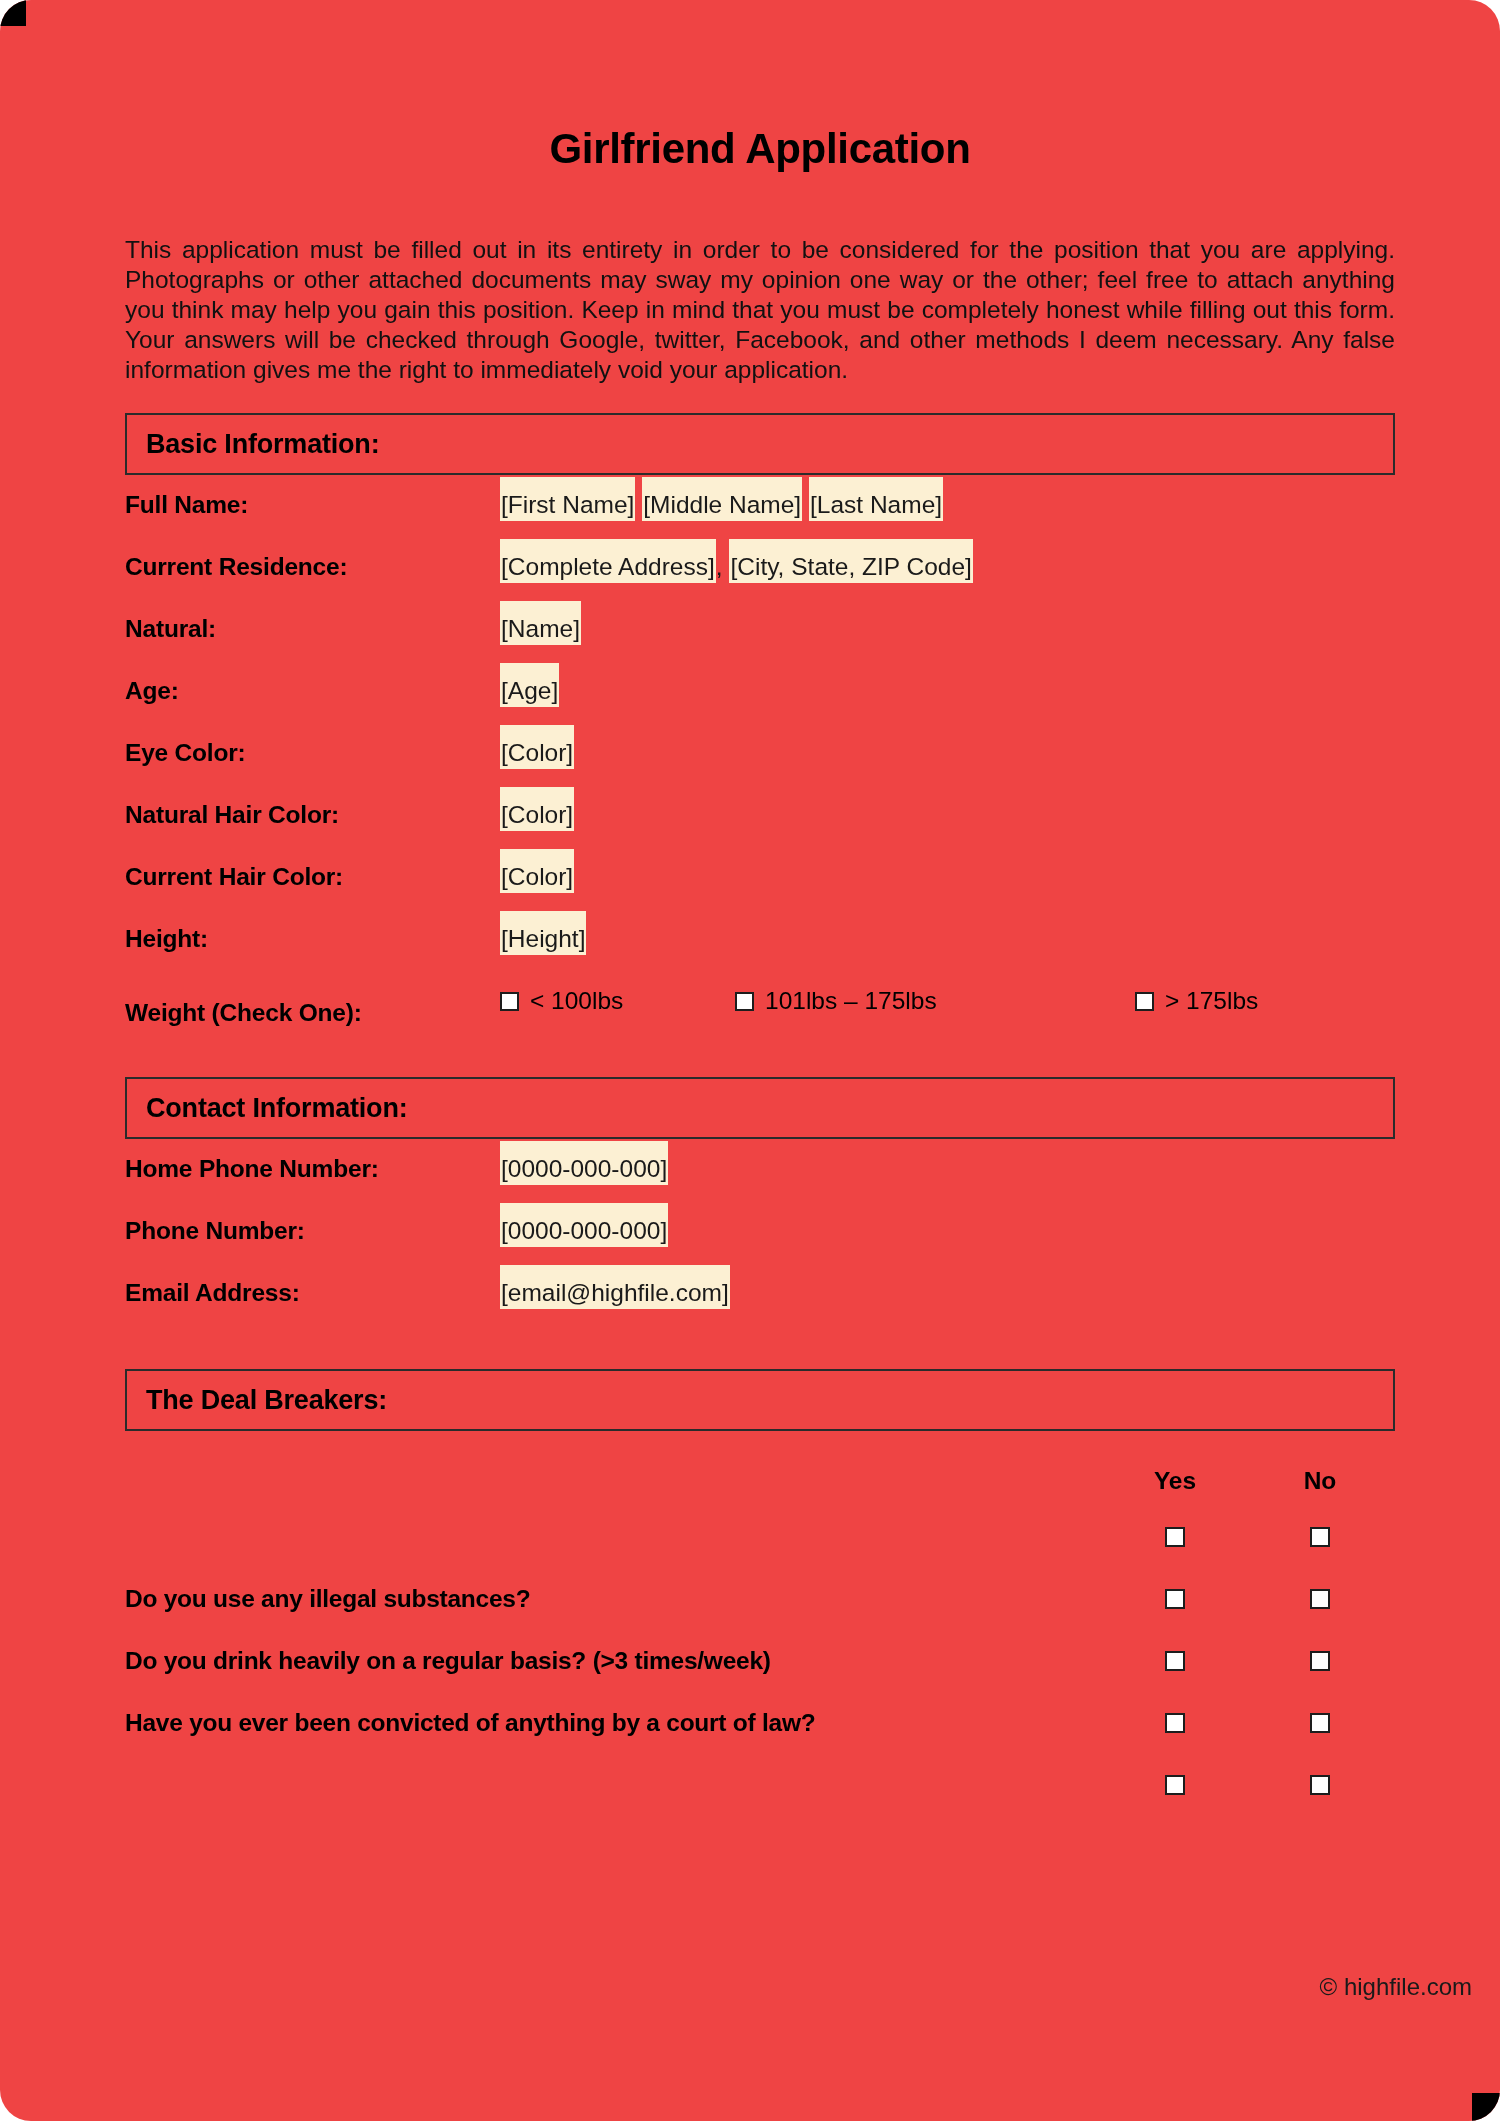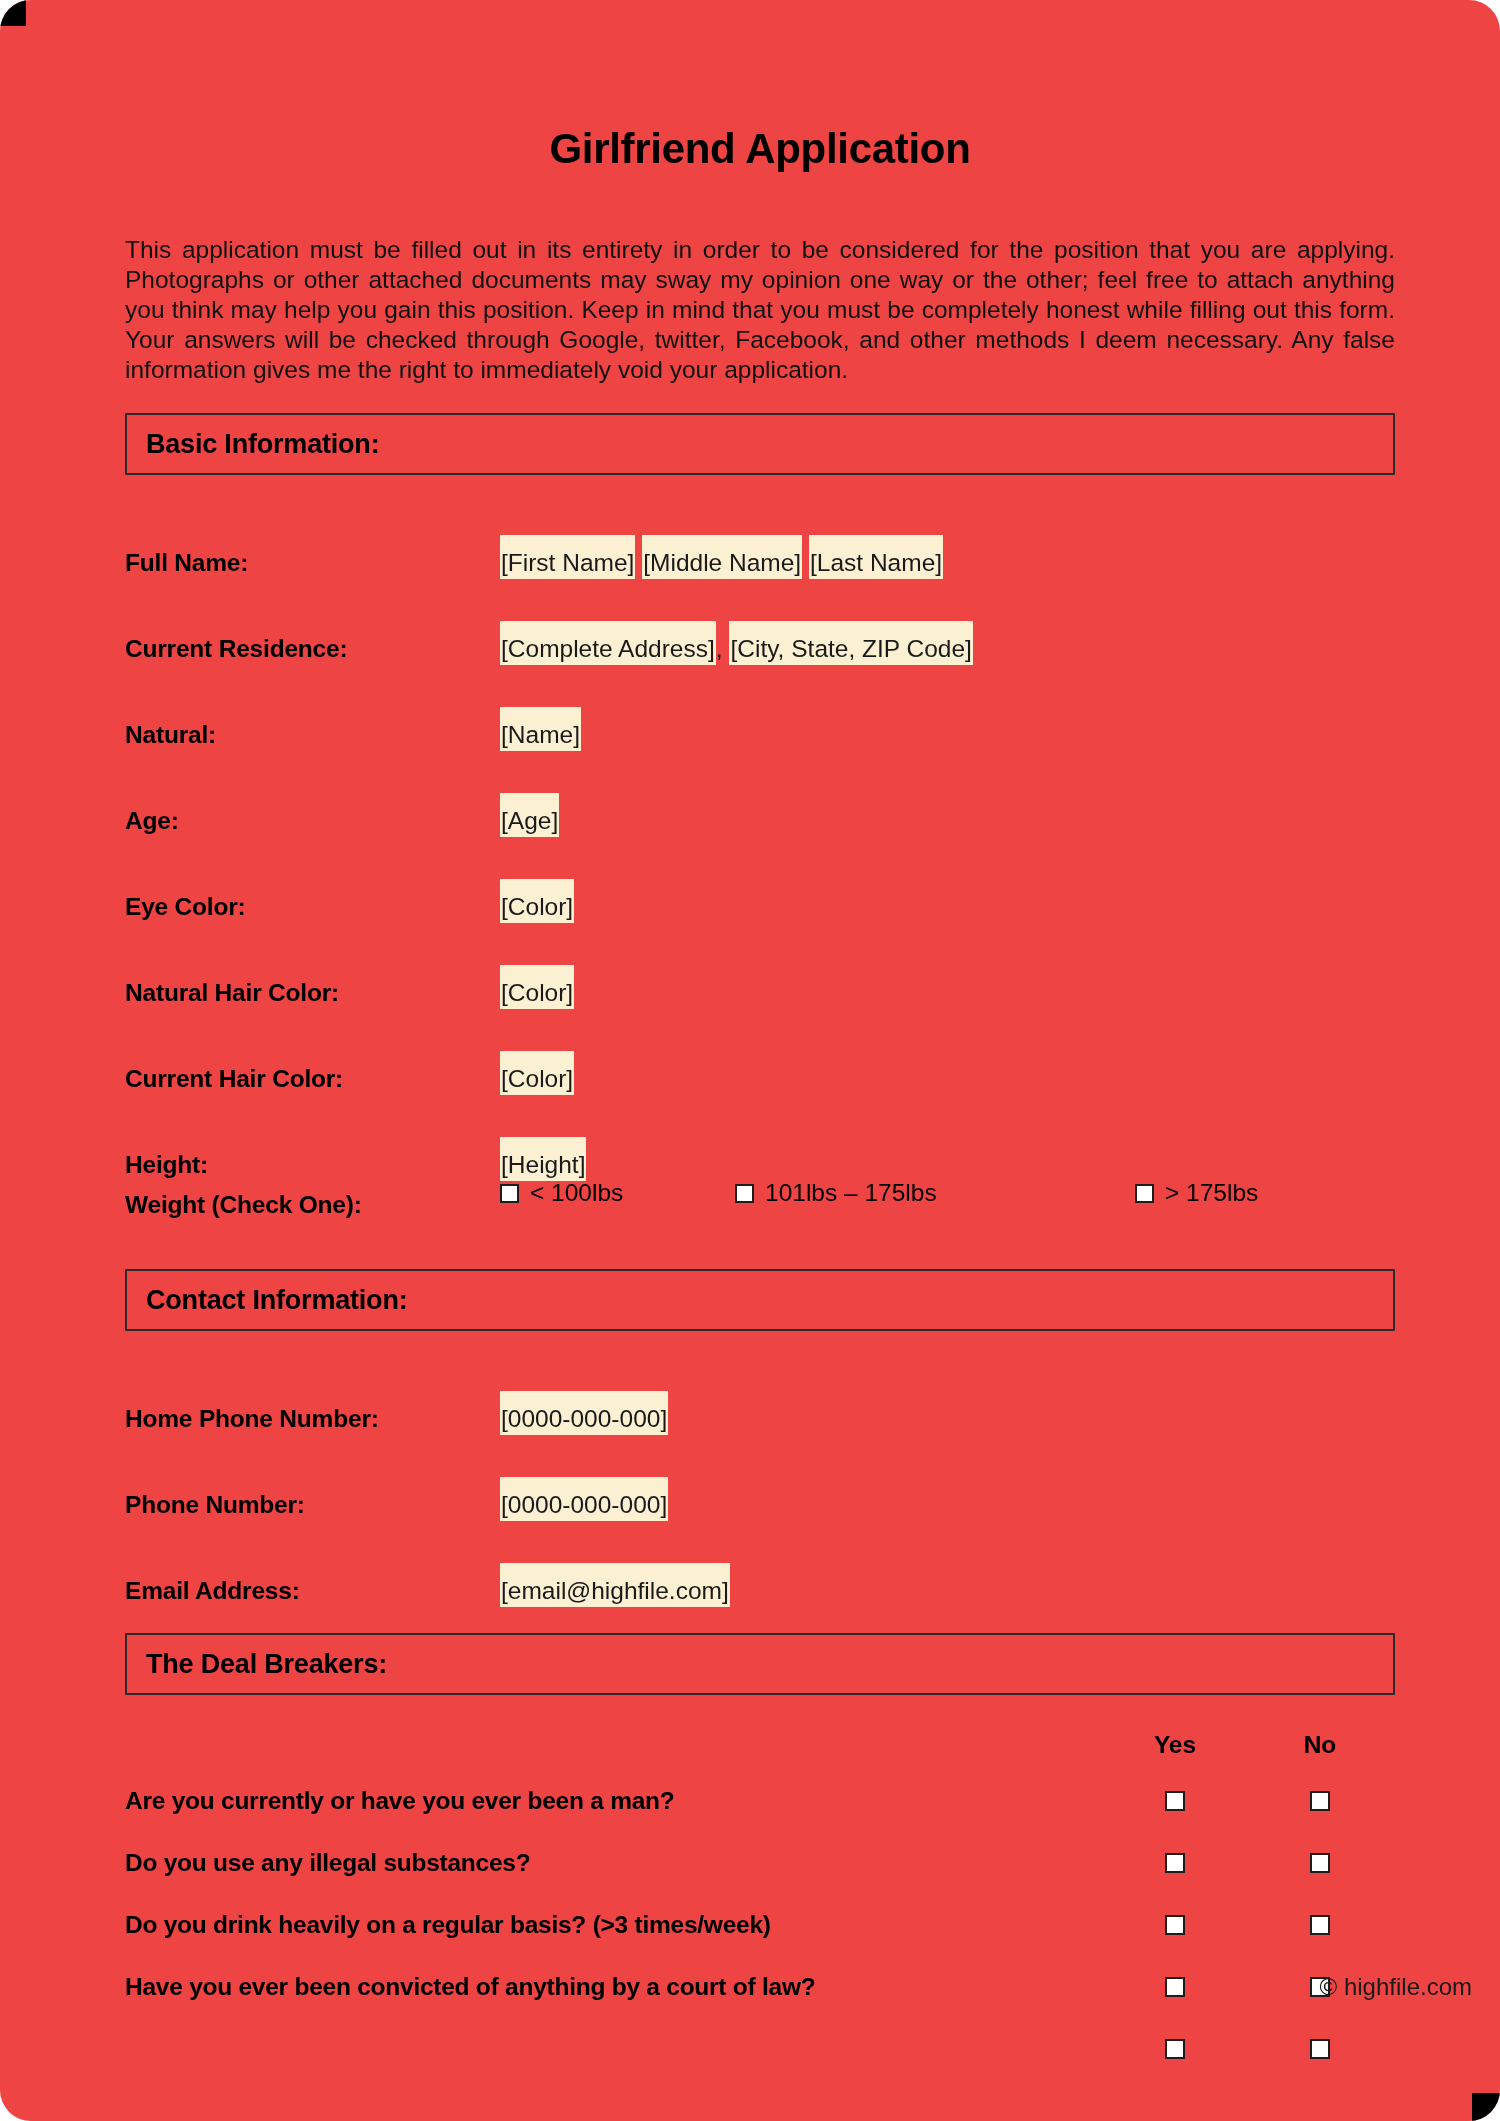--- a/index.html
+++ b/index.html
@@ -69,23 +69,22 @@
     font-weight: bold;
     letter-spacing: -0.2px;
   }
 
   
   .fields {
     padding-top: 16px;
   }
   .field-row {
     display: flex;
-    align-items: flex-end;
+    align-items: flex-start;
     height: 62px;
-    margin-top: 24px;
   }
   .field-label {
     width: 375px;
     flex: 0 0 375px;
     font-size: 24.5px;
     font-weight: bold;
     letter-spacing: -0.2px;
   }
   .field-value {
     font-size: 24.5px;
@@ -276,21 +275,20 @@
 
     <div class="section-box">
       <span class="section-box-title">The Deal Breakers:</span>
     </div>
     <div class="db-head">
       <div class="db-col-label db-col-yes">Yes</div>
       <div class="db-col-label db-col-no">No</div>
     </div>
     <div id="db-rows">
         <div class="db-row">
-          <div class="db-question">Are you currently or have you ever been a man?</div>
           <div class="db-cbox db-cbox-yes"></div>
           <div class="db-cbox db-cbox-no"></div>
         </div>
         <div class="db-row">
           <div class="db-question">Do you use any illegal substances?</div>
           <div class="db-cbox db-cbox-yes"></div>
           <div class="db-cbox db-cbox-no"></div>
         </div>
         <div class="db-row">
           <div class="db-question">Do you drink heavily on a regular basis? (&gt;3 times/week)</div>

